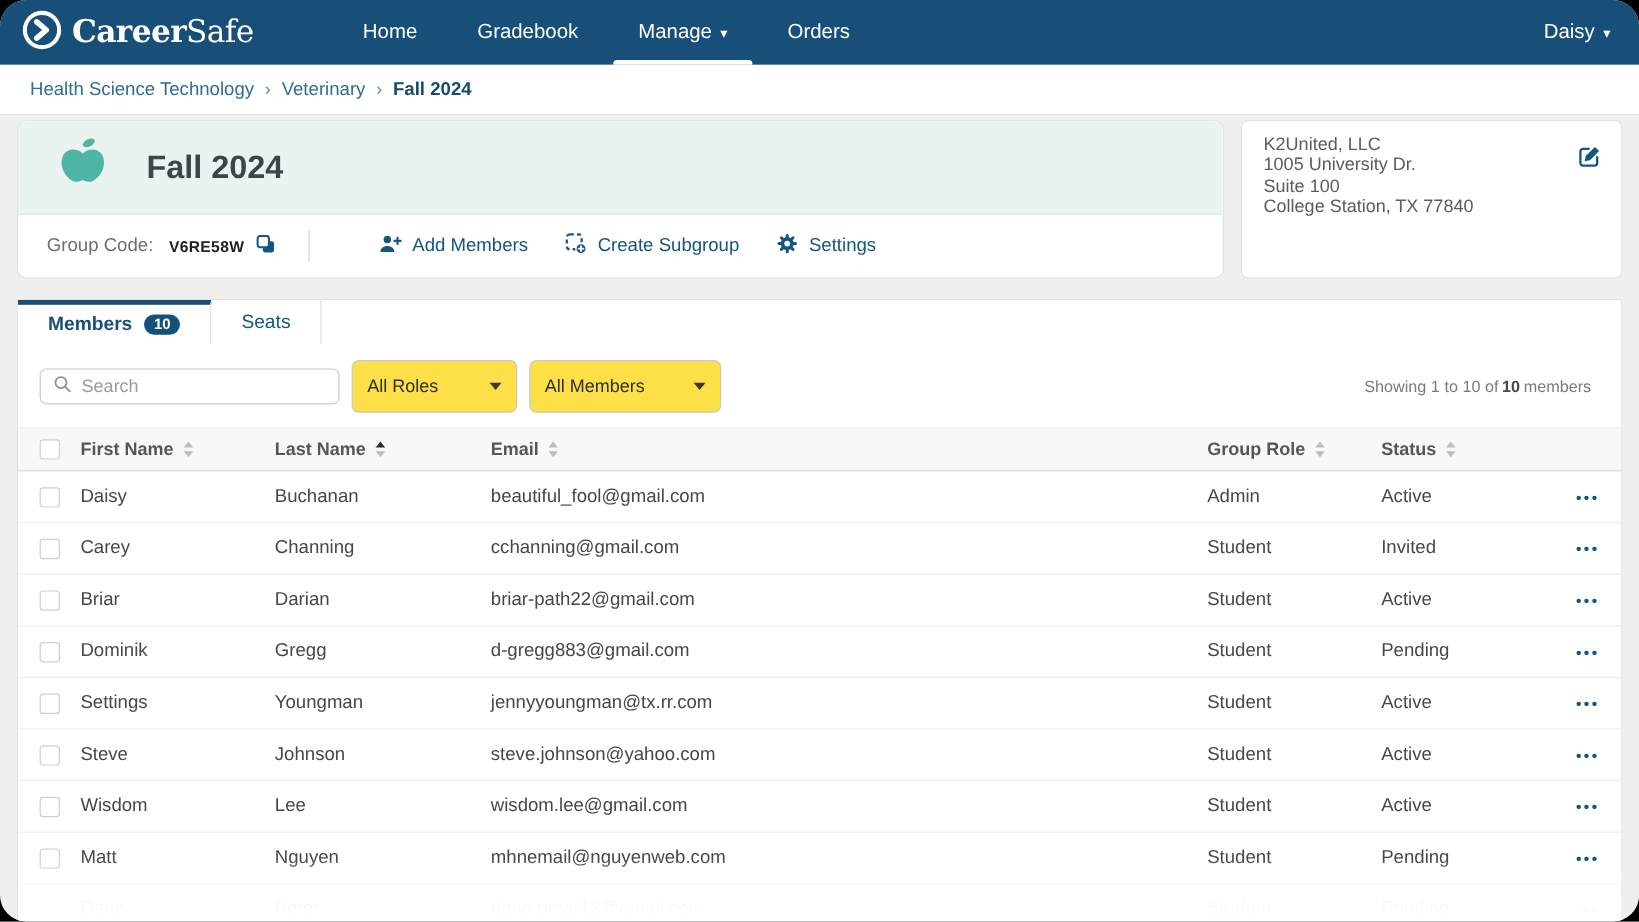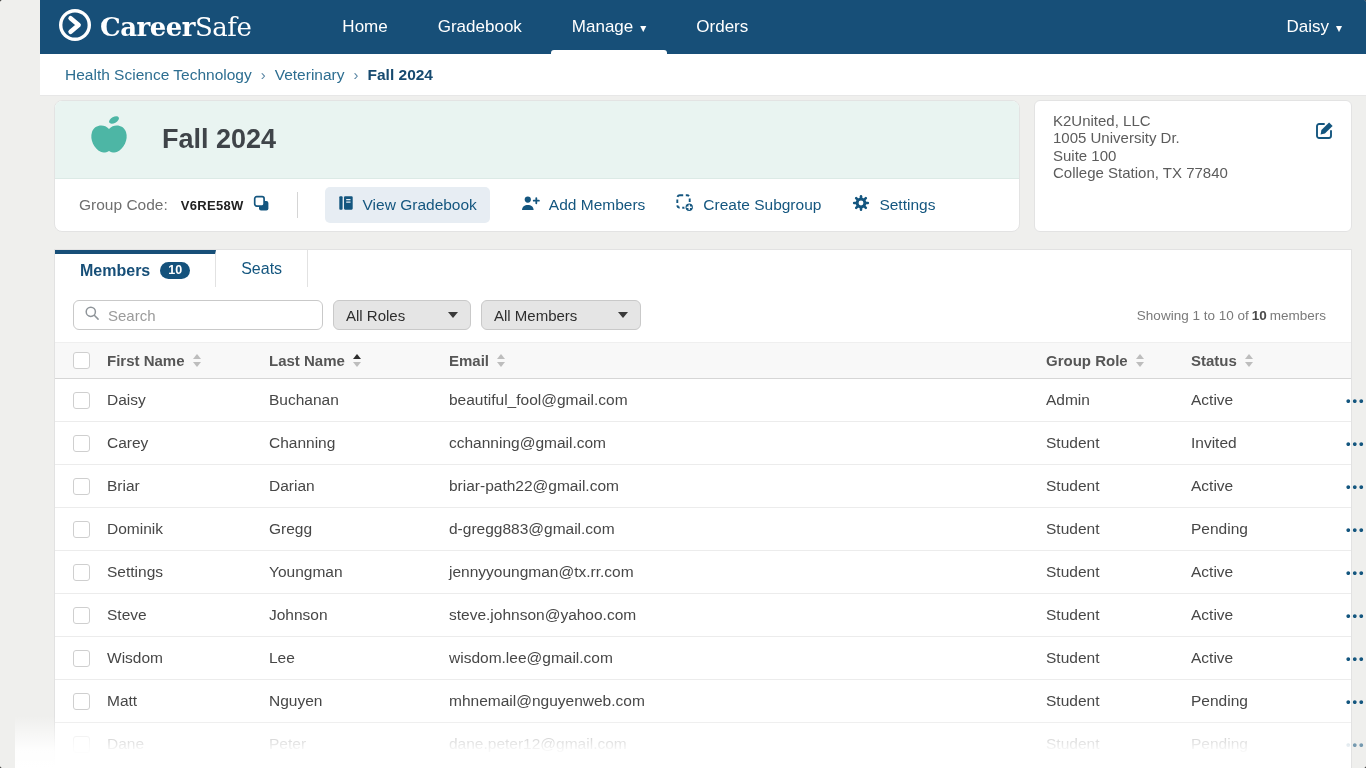--- a/index.html
+++ b/index.html
@@ -1,17 +1,17 @@
 <!DOCTYPE html>
 <html><head>
 <meta charset="utf-8">
 <style>
   * { box-sizing: border-box; margin: 0; padding: 0; }
   body { background: #000; font-family: "Liberation Sans", sans-serif; }
-  .screen { position: relative; width: 1366px; height: 768px; border-radius: 2px; overflow: hidden; background: #EFEFED; padding-left: 40px; }
+  .screen { position: relative; width: 1366px; height: 768px; border-radius: 22px; overflow: hidden; background: #EFEFED; }
 
   
   .navbar { height: 54px; background: #174F78; display: flex; align-items: center; padding: 0 24px 0 18px; color: #fff; }
   .brand { display: flex; align-items: center; gap: 8px; cursor: pointer; }
   .brand-text { font-family: "DejaVu Serif", serif; font-size: 26px; letter-spacing: -0.5px; color: #fff; }
   .brand-text b { font-weight: 700; }
   .brand-text span { font-weight: 400; }
   .nav-items { display: flex; height: 54px; margin-left: 66px; }
   .nav-item { display: flex; align-items: center; padding: 0 25px; font-size: 17px; color: #fff; text-decoration: none; position: relative; cursor: pointer; }
   .nav-item .caret, .user-menu .caret { font-size: 12px; margin-left: 7px; transform: translateY(1px); }
@@ -51,21 +51,21 @@
   .tabs { display: flex; }
   .tab { height: 37px; padding: 0 25px; display: flex; align-items: center; gap: 10px; font-size: 16px; color: #14567F; border-right: 1px solid #E2E2E2; cursor: pointer; }
   .tab.active { font-weight: 700; color: #174F78; border-top: 4px solid #174F78; }
   .badge { background: #14527C; color: #fff; font-size: 12.5px; font-weight: 700; border-radius: 11px; padding: 2.5px 8px; line-height: 1; }
 
   
   .filter-row { display: flex; align-items: center; padding: 13px 18px 12px; gap: 10px; }
   .search-box { width: 250px; height: 30px; border: 1px solid #C9C9C9; border-radius: 6px; display: flex; align-items: center; gap: 8px; padding: 0 10px; background: #fff; }
   .search-box input { border: none; outline: none; font-size: 15px; width: 100%; color: #333; font-family: inherit; background: transparent; }
   .search-box input::placeholder { color: #9B9B9B; }
-  .select { height: 30px; border: 1px solid #C9C9C9; border-radius: 6px; display: flex; align-items: center; justify-content: space-between; padding: 0 12px; font-size: 15px; color: #2E2E2E; cursor: pointer; background: #e5e5e5; }
+  .select { height: 44px; border: 1px solid #C9C9C9; border-radius: 6px; display: flex; align-items: center; justify-content: space-between; padding: 0 12px; font-size: 15px; color: #2E2E2E; cursor: pointer; background: #fde047; }
   .select.roles { width: 138px; }
   .select.members { width: 160px; }
   .sel-caret { width: 0; height: 0; border-left: 5px solid transparent; border-right: 5px solid transparent; border-top: 6px solid #3A3A3A; }
   .showing { margin-left: auto; color: #7A7A7A; font-size: 13.5px; padding-right: 7px; }
   .showing b { color: #4A4A4A; margin: 0 3px; }
 
   
   .thead, .tr { display: grid; grid-template-columns: 52px 162px 180px 597px 145px 155px 1fr; align-items: center; }
   .thead { height: 37px; background: #F8F8F8; border-top: 1px solid #EFEFEF; border-bottom: 1px solid #D6D6D6; color: #565656; font-weight: 700; font-size: 15px; }
   .th { display: flex; align-items: center; cursor: pointer; }
@@ -140,30 +140,20 @@
           <span class="gc-value">V6RE58W</span>
           <button class="icon-btn">
             <span>
               <svg width="17" height="17" viewBox="0 0 17 17">
                   <rect x="6" y="6" width="9.4" height="9.4" rx="2" fill="#14567F"></rect>
                   <rect x="1.7" y="1.7" width="9.4" height="9.4" rx="2" fill="#fff" stroke="#14567F" stroke-width="1.7"></rect>
                 </svg>
             </span>
           </button>
           <span class="vdiv"></span>
-          <button class="gb-btn">
-            <span>
-              <svg width="16" height="16" viewBox="0 0 16 16" fill="#14567F">
-                  <rect x="1.3" y="1.3" width="3.3" height="13.4" rx="0.9"></rect>
-                  <rect x="6" y="1.3" width="8.7" height="13.4" rx="1.1"></rect>
-                  <path d="M8.2 4.6h4.3M8.2 7.2h4.3" stroke="#E7EDF3" stroke-width="1.2"></path>
-                </svg>
-            </span>
-            <span>View Gradebook</span>
-          </button>
           <a class="action-link">
             <span>
               <svg width="19" height="16" viewBox="0 0 19 16">
                   <g fill="#14567F">
                     <circle cx="6.8" cy="4.6" r="3.1"></circle>
                     <path d="M1 15c0-3.2 2.6-5.1 5.8-5.1s5.8 1.9 5.8 5.1z"></path>
                   </g>
                   <path d="M15.3 3.1v5.2M12.7 5.7h5.2" stroke="#14567F" stroke-width="1.8" fill="none" stroke-linecap="round"></path>
                 </svg>
             </span>

